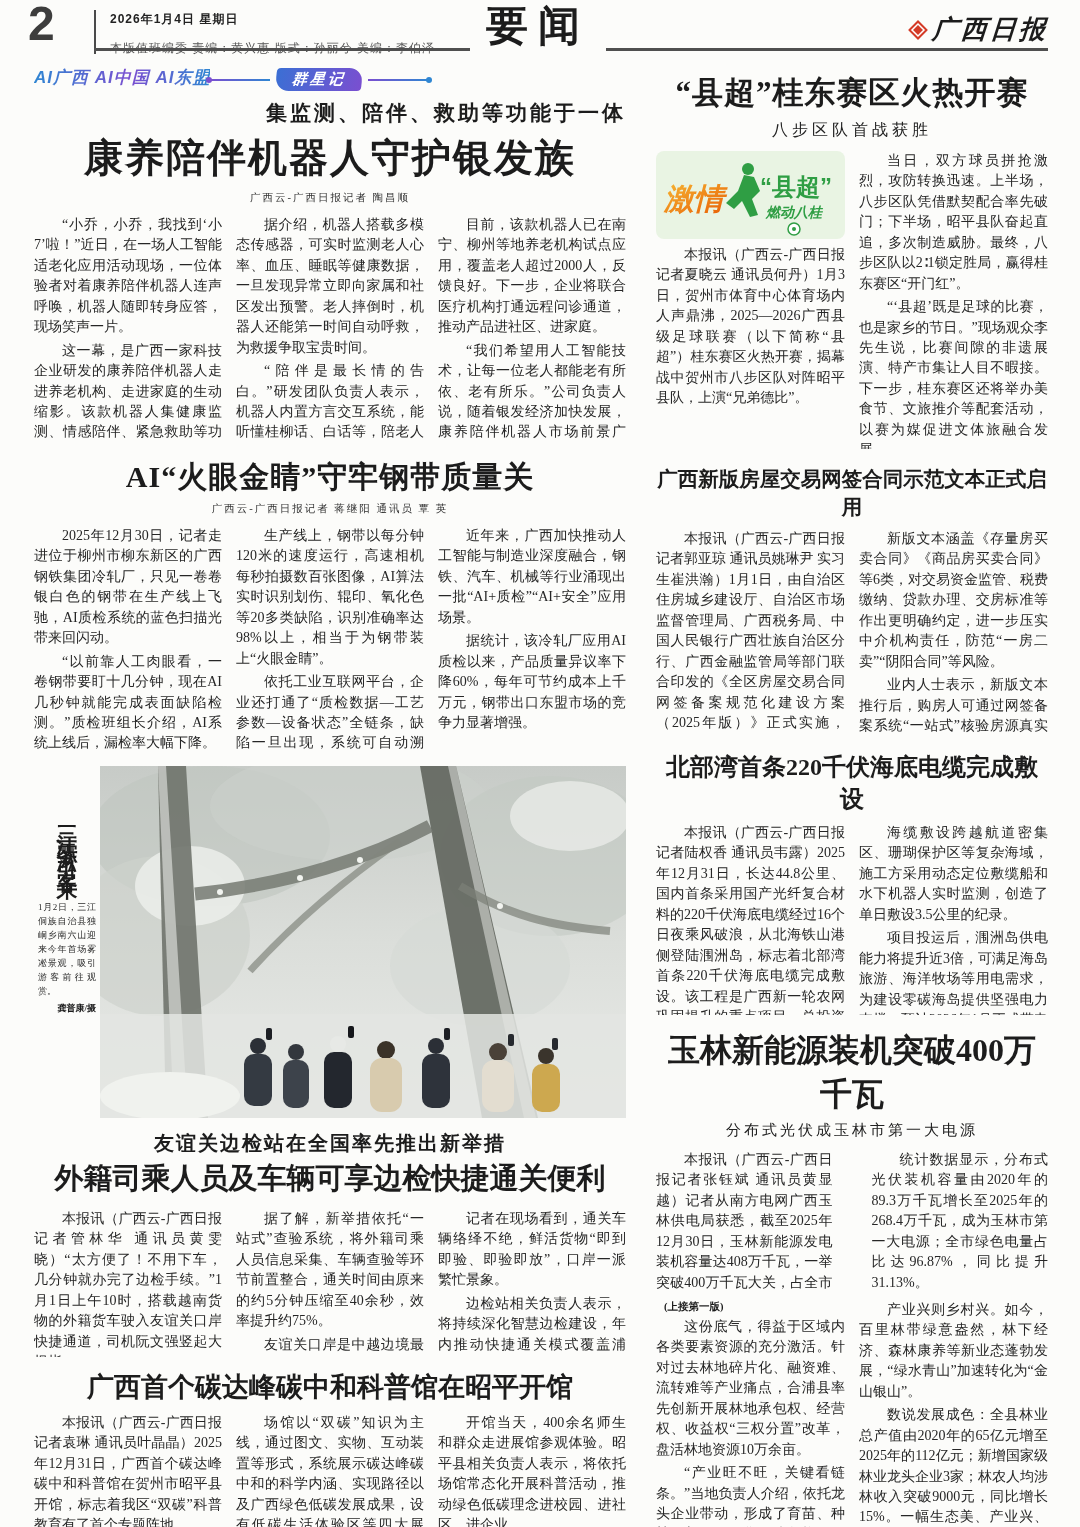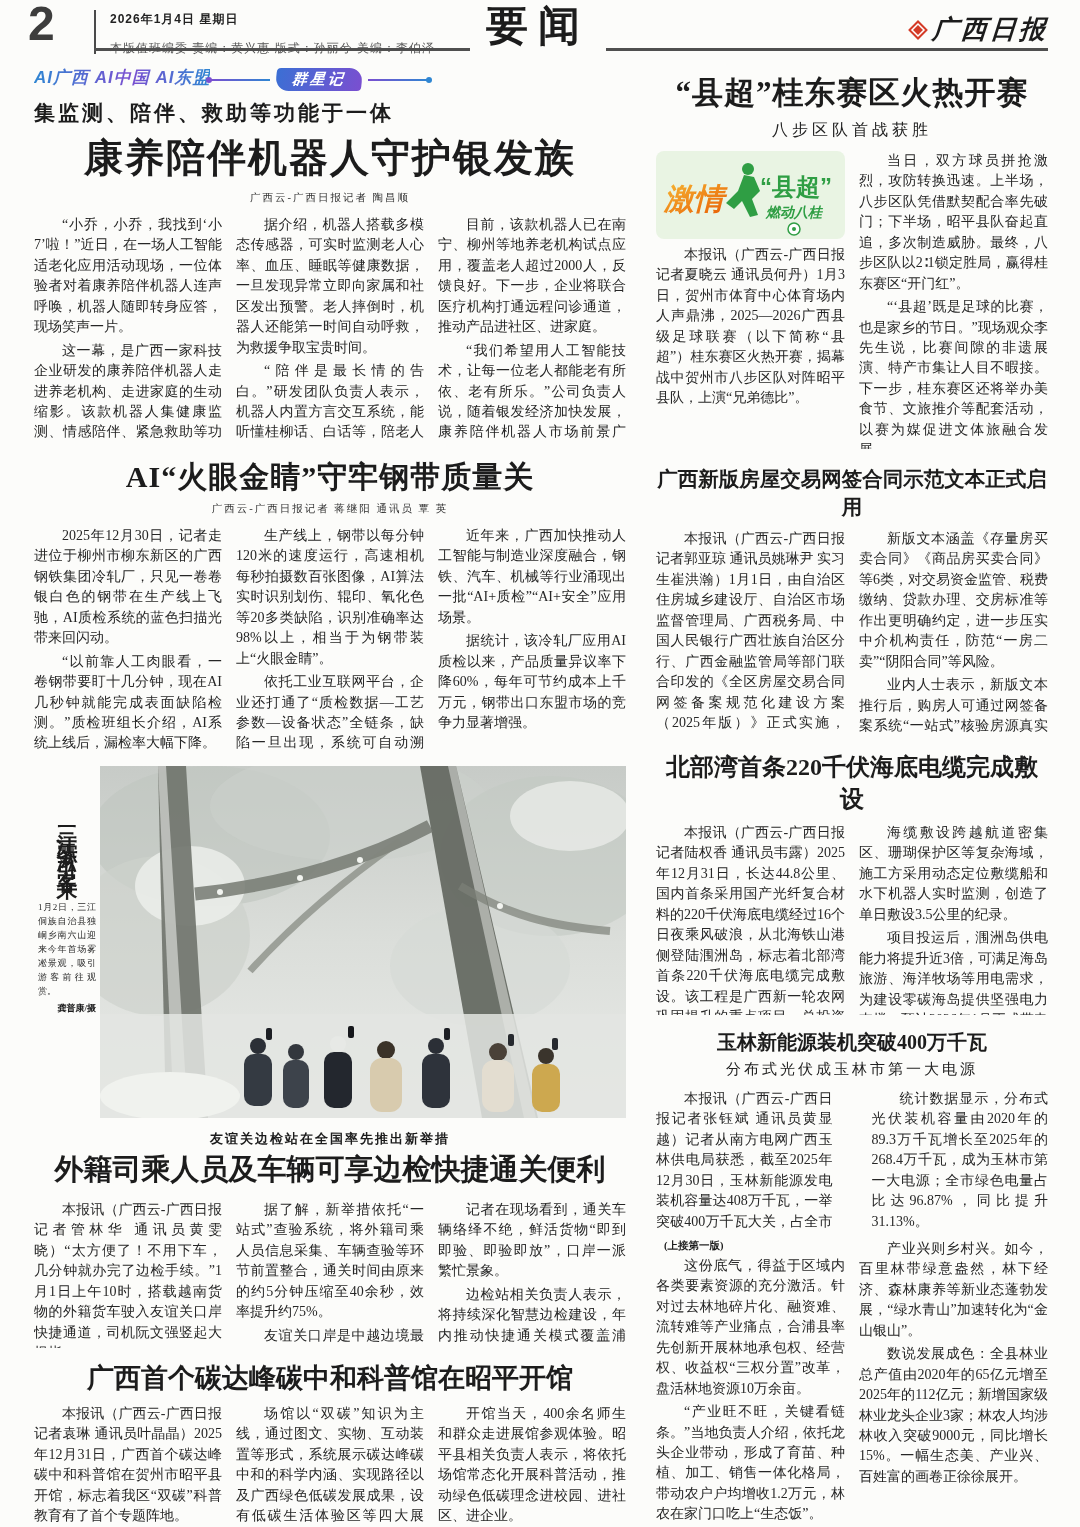--- a/index.html
+++ b/index.html
@@ -35,21 +35,21 @@
           -webkit-background-clip:text;background-clip:text;color:transparent;}
   .badge-pillrow{display:flex;align-items:center;gap:6px;margin-top:4px;}
   .badge-wire{width:60px;height:2px;background:linear-gradient(90deg,#7a4fd0,#2f86d2);position:relative;}
   .badge-wire::after{content:"";position:absolute;top:-2px;width:6px;height:6px;border-radius:50%;background:#7a4fd0;}
   .badge-wire.l::after{left:-4px;} .badge-wire.r::after{right:-4px;background:#2f86d2;}
   .badge-pill{padding:2px 16px;border-radius:4px 14px 4px 14px;
           background:linear-gradient(100deg,#3b6fd4,#7a4fd0);color:#fff;
           font-family:"Liberation Sans",sans-serif;font-style:italic;font-weight:bold;
           font-size:15px;letter-spacing:3px;transform:skewX(-6deg);}
 
-  .kicker1{text-align:left;font-family:"Liberation Sans",sans-serif;font-weight:bold;
+  .kicker1{text-align:right;font-family:"Liberation Sans",sans-serif;font-weight:bold;
           font-size:21px;letter-spacing:3px;margin:8px 0 0;}
   .title1{text-align:center;font-family:"Liberation Sans",sans-serif;font-weight:bold;
           font-size:39px;letter-spacing:2px;margin:4px 0 6px;}
   .byline{text-align:center;font-size:10.5px;color:#333;letter-spacing:2px;margin:0 0 10px;}
 
   .cols{display:flex;gap:14px;text-align:justify;}
   .col{flex:1;overflow:hidden;}
   .para{margin:0 0 3px;text-indent:2em;font-size:14px;line-height:1.46;color:#262626;}
 
   .h-serif{font-weight:bold;text-align:center;font-family:"Liberation Serif",serif;}
@@ -60,39 +60,39 @@
   .photo-row{display:flex;margin-top:14px;}
   .photo-side{width:66px;display:flex;flex-direction:column;align-items:center;padding-top:42px;}
   .photo-side-title{writing-mode:vertical-rl;text-orientation:upright;
           font-family:"Liberation Sans",sans-serif;font-weight:bold;font-size:21px;letter-spacing:9px;}
   .photo-side-cap{margin-top:30px;width:58px;font-size:9px;line-height:1.55;text-align:justify;color:#2a2a2a;}
   .photo-credit{width:58px;text-align:right;font-size:9px;font-weight:bold;margin-top:3px;}
   .photo-frame{flex:1;}
   .photo-frame svg{display:block;width:526px;height:352px;}
 
   .kicker2{text-align:center;font-family:"Liberation Sans",sans-serif;font-weight:bold;
-          font-size:13px;letter-spacing:2px;margin:12px 0 2px;}
+          font-size:20px;letter-spacing:2px;margin:12px 0 2px;}
   .title3{font-size:29px;margin:0 0 10px;}
   .title4{font-size:27px;margin:12px 0 8px;}
   .body-border{height:148px;}
   .body-carbon{height:150px;}
 
   
   .titleR1{font-size:31px;letter-spacing:1px;margin:0 0 6px;}
   .subR{text-align:center;font-family:"Liberation Sans",sans-serif;font-size:16px;
         letter-spacing:4px;margin:0 0 10px;color:#222;}
   .county-body{height:298px;}
   .graphic{margin:0 0 6px;}
   .graphic svg{display:block;width:189px;height:88px;}
 
   .titleR2{font-size:20.5px;margin:16px 0 8px;}
   .bodyR2{height:206px;}
   .titleR3{font-size:24px;margin:16px 0 8px;}
   .bodyR3{height:192px;}
-  .titleR4{font-size:20px;margin:14px 0 4px;}
+  .titleR4{font-size:32px;margin:14px 0 4px;}
   .subR4{text-align:center;font-family:"Liberation Sans",sans-serif;font-size:15px;
          letter-spacing:3px;margin:0 0 10px;color:#222;}
   .bodyR4{height:140px;gap:39px;}
   .cont-marker{font-weight:bold;font-size:10.5px;margin:0 8px 3px;}
   .bodyR5{height:296px;margin-top:10px;}
 </style>
 </head>
 <body>
 
 <div class="page">

